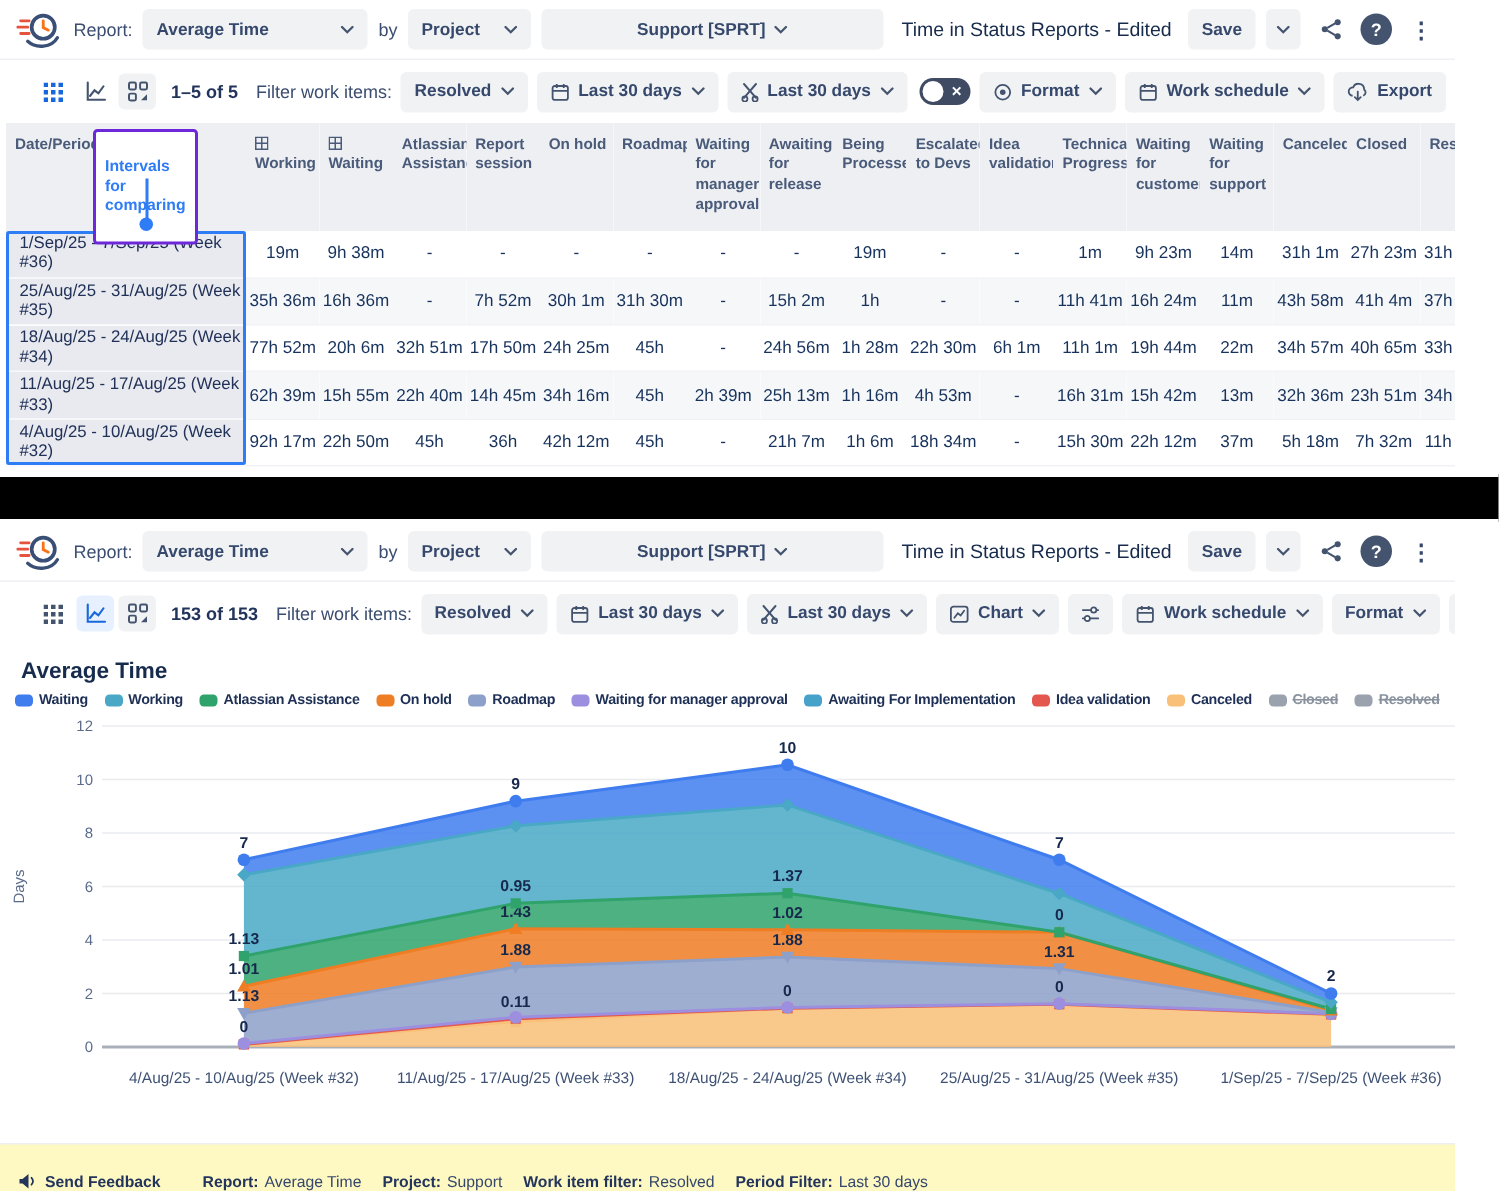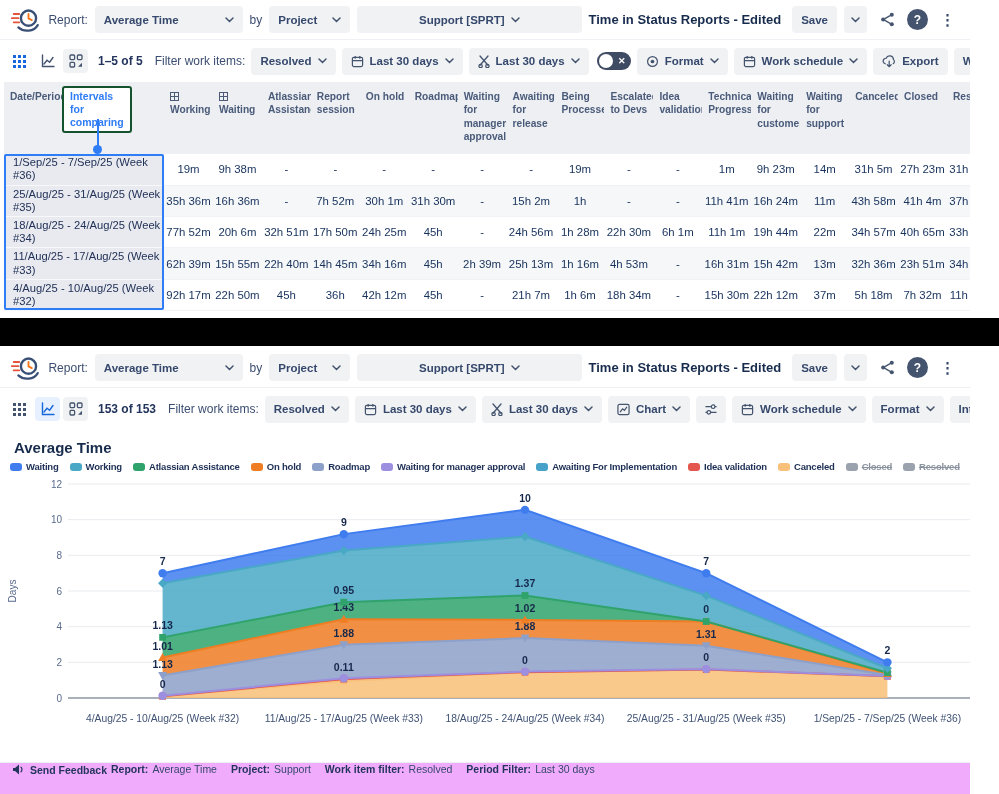--- a/index.html
+++ b/index.html
@@ -14,30 +14,30 @@
   
   .app-header{display:flex;align-items:center;height:40px;padding:0 10px;gap:7px;
               border-bottom:1px solid #eef0f3;box-sizing:border-box}
   .lbl{font-size:12px;color:#3b4d70;white-space:nowrap}
   .pill{display:inline-flex;align-items:center;gap:6px;background:#f1f2f4;border-radius:4px;
         height:27px;padding:0 9px;font-size:11.5px;font-weight:600;color:#36496d;
         white-space:nowrap;box-sizing:border-box;cursor:pointer}
   .pill.center{justify-content:center}
   .chev{flex:0 0 auto}
   .grow{flex:1}
-  .doc-title{font-size:13px;font-weight:700;color:#172b4d;white-space:nowrap;margin-right:4px}
+  .doc-title{font-size:13px;font-weight:400;color:#172b4d;white-space:nowrap;margin-right:4px}
   .icon-btn{display:inline-flex;align-items:center;justify-content:center;width:26px;height:26px;
             border-radius:4px;cursor:pointer}
   .help-circle{width:21px;height:21px;border-radius:50%;background:#44546f;color:#fff;
                font-size:12px;font-weight:700;display:inline-flex;align-items:center;
                justify-content:center;cursor:pointer}
   .more-dots{font-size:15px;font-weight:700;color:#36496d;padding:0 5px;cursor:pointer}
 
   
-  .toolbar{display:flex;align-items:center;height:42px;padding:0 7px;gap:6px;box-sizing:border-box}
+  .toolbar{display:flex;align-items:center;height:42px;padding:0 23px;gap:6px;box-sizing:border-box}
   .views{display:flex;align-items:center;gap:3px;margin-right:4px}
   .view-btn{width:25px;height:24px;border-radius:4px;display:inline-flex;align-items:center;
             justify-content:center;cursor:pointer}
   .view-btn.graybg{background:#f1f2f4}
   .view-btn.bluebg{background:#e7f0fe}
   .count{font-size:12px;font-weight:700;color:#22345c;white-space:nowrap}
   .toggle{width:34px;height:18px;border-radius:10px;background:#3f4a63;position:relative;
           flex:0 0 auto;cursor:pointer;margin-left:2px}
   .toggle .knob{position:absolute;left:2px;top:2px;width:14px;height:14px;border-radius:50%;background:#fff}
   .toggle .xm{position:absolute;right:5px;top:3px;color:#fff;font-size:9px;font-weight:700;line-height:12px}
@@ -51,37 +51,37 @@
   thead th.date-col{width:160px}
   tbody td{font-size:11.4px;color:#17325c;text-align:center;height:31px;padding:2px 2px;
            box-sizing:border-box;border-bottom:1px solid #f1f2f5;overflow:hidden}
   tbody td.date{background:#e8eaef;text-align:left;padding-left:9px;line-height:1.18;
                 font-size:11.2px;color:#213157;border-bottom:1px solid #f7f8fa}
   tbody tr:nth-child(even) td:not(.date){background:#f6f7f9}
   .grp-ico{display:inline-block;vertical-align:-1px;margin-right:3px}
 
   .col-select{position:absolute;left:4px;top:72px;width:160px;height:156px;
               border:2px solid #2e7cf6;border-radius:2px;pointer-events:none;box-sizing:border-box}
-  .callout{position:absolute;left:62px;top:4px;width:70px;background:#fff;border:2px solid #14532d;
-           border-radius:3px;color:#2e7cf6;font-size:10.5px;font-weight:600;padding:2px 6px;
+  .callout{position:absolute;left:62px;top:4px;width:70px;background:#fff;border:2px solid #6d28d9;
+           border-radius:3px;color:#2e7cf6;font-size:10.5px;font-weight:600;padding:17px 6px;
            line-height:1.25;box-sizing:border-box}
   .callout-line{position:absolute;left:97px;top:37px;width:2px;height:30px;background:#2e7cf6}
   .callout-dot{position:absolute;left:93px;top:63px;width:9px;height:9px;border-radius:50%;background:#2e7cf6}
 
   
   .section-title{margin:9px 0 2px 14px;font-size:15px;font-weight:700;color:#172b4d}
   .legend{display:flex;align-items:center;gap:11px;margin:5px 8px 0 10px;white-space:nowrap;overflow:hidden}
   .legend-item{display:inline-flex;align-items:center;gap:4px;font-size:9.5px;font-weight:700;
                color:#1d2f55;cursor:pointer;letter-spacing:-0.2px}
   .legend-item .swatch{width:12px;height:8px;border-radius:3px;flex:0 0 auto}
   .legend-item.disabled{color:#8a929e;text-decoration:line-through}
   #chart{display:block}
 
-  .report-footer{position:absolute;bottom:0;left:0;right:0;height:32px;background:#f0abfc;
-                 border-top:1px solid #edeff2;display:flex;align-items:flex-start;gap:4px;
+  .report-footer{position:absolute;bottom:0;left:0;right:0;height:32px;background:#fef9c3;
+                 border-top:1px solid #edeff2;display:flex;align-items:flex-end;gap:28px;
                  padding:0 12px;font-size:10.5px;color:#24355c;box-sizing:border-box}
   .feedback{display:inline-flex;align-items:center;gap:5px;font-weight:700;cursor:pointer}
   .meta-item{display:inline-flex;gap:4px;white-space:nowrap}
   .meta-item b{font-weight:700}
   .meta-item span{font-weight:400;color:#35486b}
 </style>
 </head>
 <body>
 
 <div class="panel" id="panel-top">
@@ -284,21 +284,21 @@
             <td class="val">-</td>
             <td class="val">-</td>
             <td class="val">-</td>
             <td class="val">-</td>
             <td class="val">19m</td>
             <td class="val">-</td>
             <td class="val">-</td>
             <td class="val">1m</td>
             <td class="val">9h 23m</td>
             <td class="val">14m</td>
-            <td class="val">31h 5m</td>
+            <td class="val">31h 1m</td>
             <td class="val">27h 23m</td>
             <td class="val">31h 54m</td>
           </tr>
           <tr>
             <td class="date">25/Aug/25 - 31/Aug/25 (Week #35)</td>
             <td class="val">35h 36m</td>
             <td class="val">16h 36m</td>
             <td class="val">-</td>
             <td class="val">7h 52m</td>
             <td class="val">30h 1m</td>

